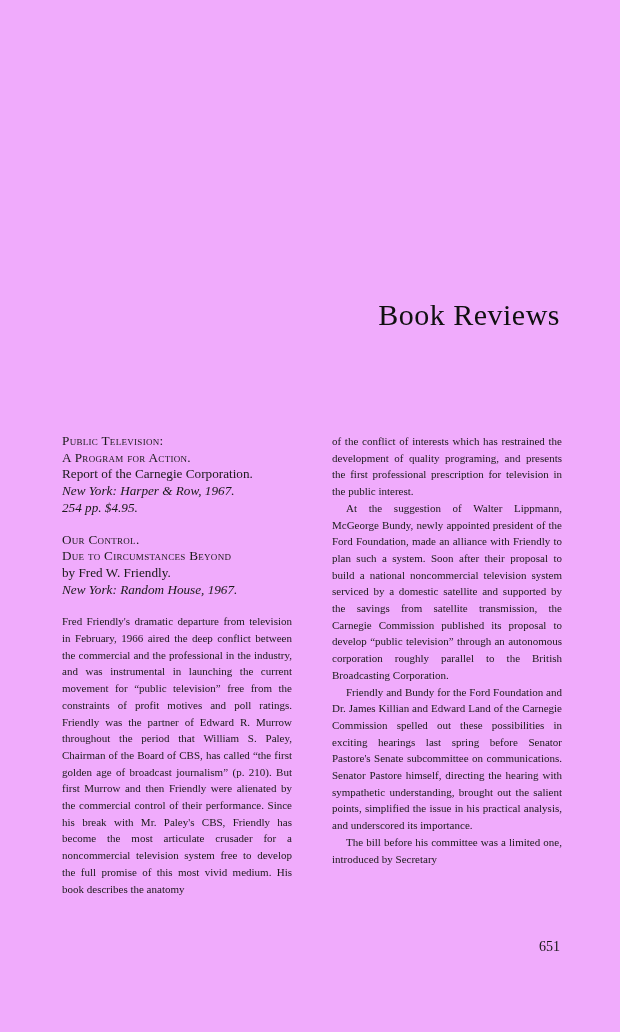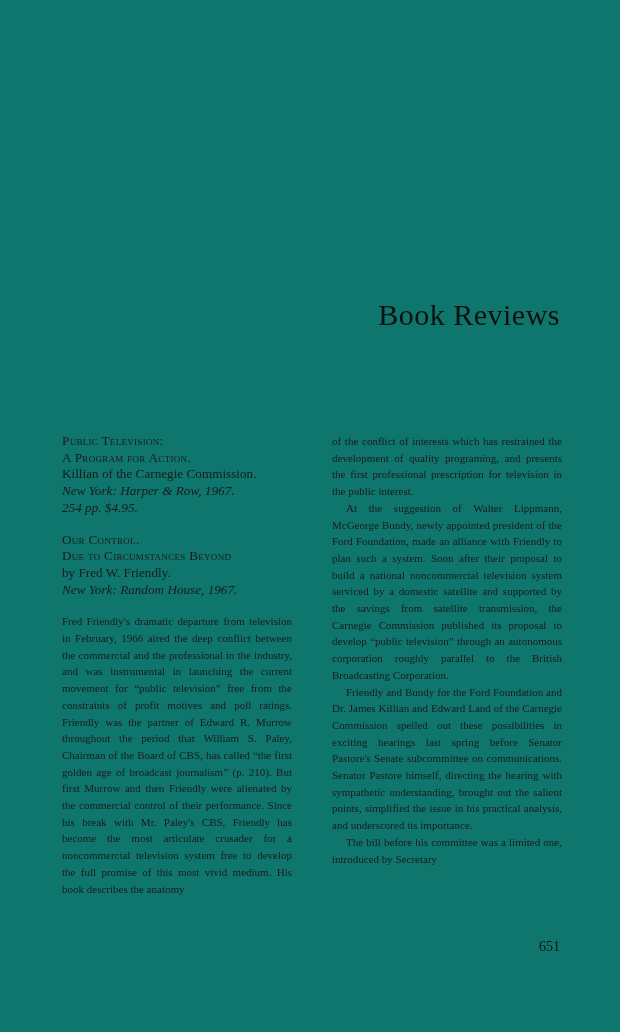--- a/index.html
+++ b/index.html
@@ -8,21 +8,21 @@
     background: #ffffff;
   }
   body {
     font-family: "Liberation Serif", "DejaVu Serif", serif;
     color: #1a1a1a;
   }
   .page {
     position: relative;
     width: 620px;
     height: 1032px;
-    background: #0f766e;
+    background: #f0abfc;
     overflow: hidden;
   }
   .page-title {
     position: absolute;
     left: 62px;
     top: 296px;
     width: 498px;
     text-align: right;
     font-size: 30px;
     line-height: 38px;
@@ -90,21 +90,21 @@
 
   <div class="page-title">Book Reviews</div>
 
   <div class="columns">
 
     <div class="column">
 
       <div class="citation">
         <div class="smallcaps">Public Television:</div>
         <div class="smallcaps">A Program for Action.</div>
-        <div>Killian of the Carnegie Commission.</div>
+        <div>Report of the Carnegie Corporation.</div>
         <div class="italic">New York: Harper &amp; Row, 1967.</div>
         <div class="italic">254 pp. $4.95.</div>
       </div>
 
       <div class="citation">
         <div class="smallcaps">Our Control.</div>
         <div class="smallcaps">Due to Circumstances Beyond</div>
         <div>by Fred W. Friendly.</div>
         <div class="italic">New York: Random House, 1967.</div>
       </div>

